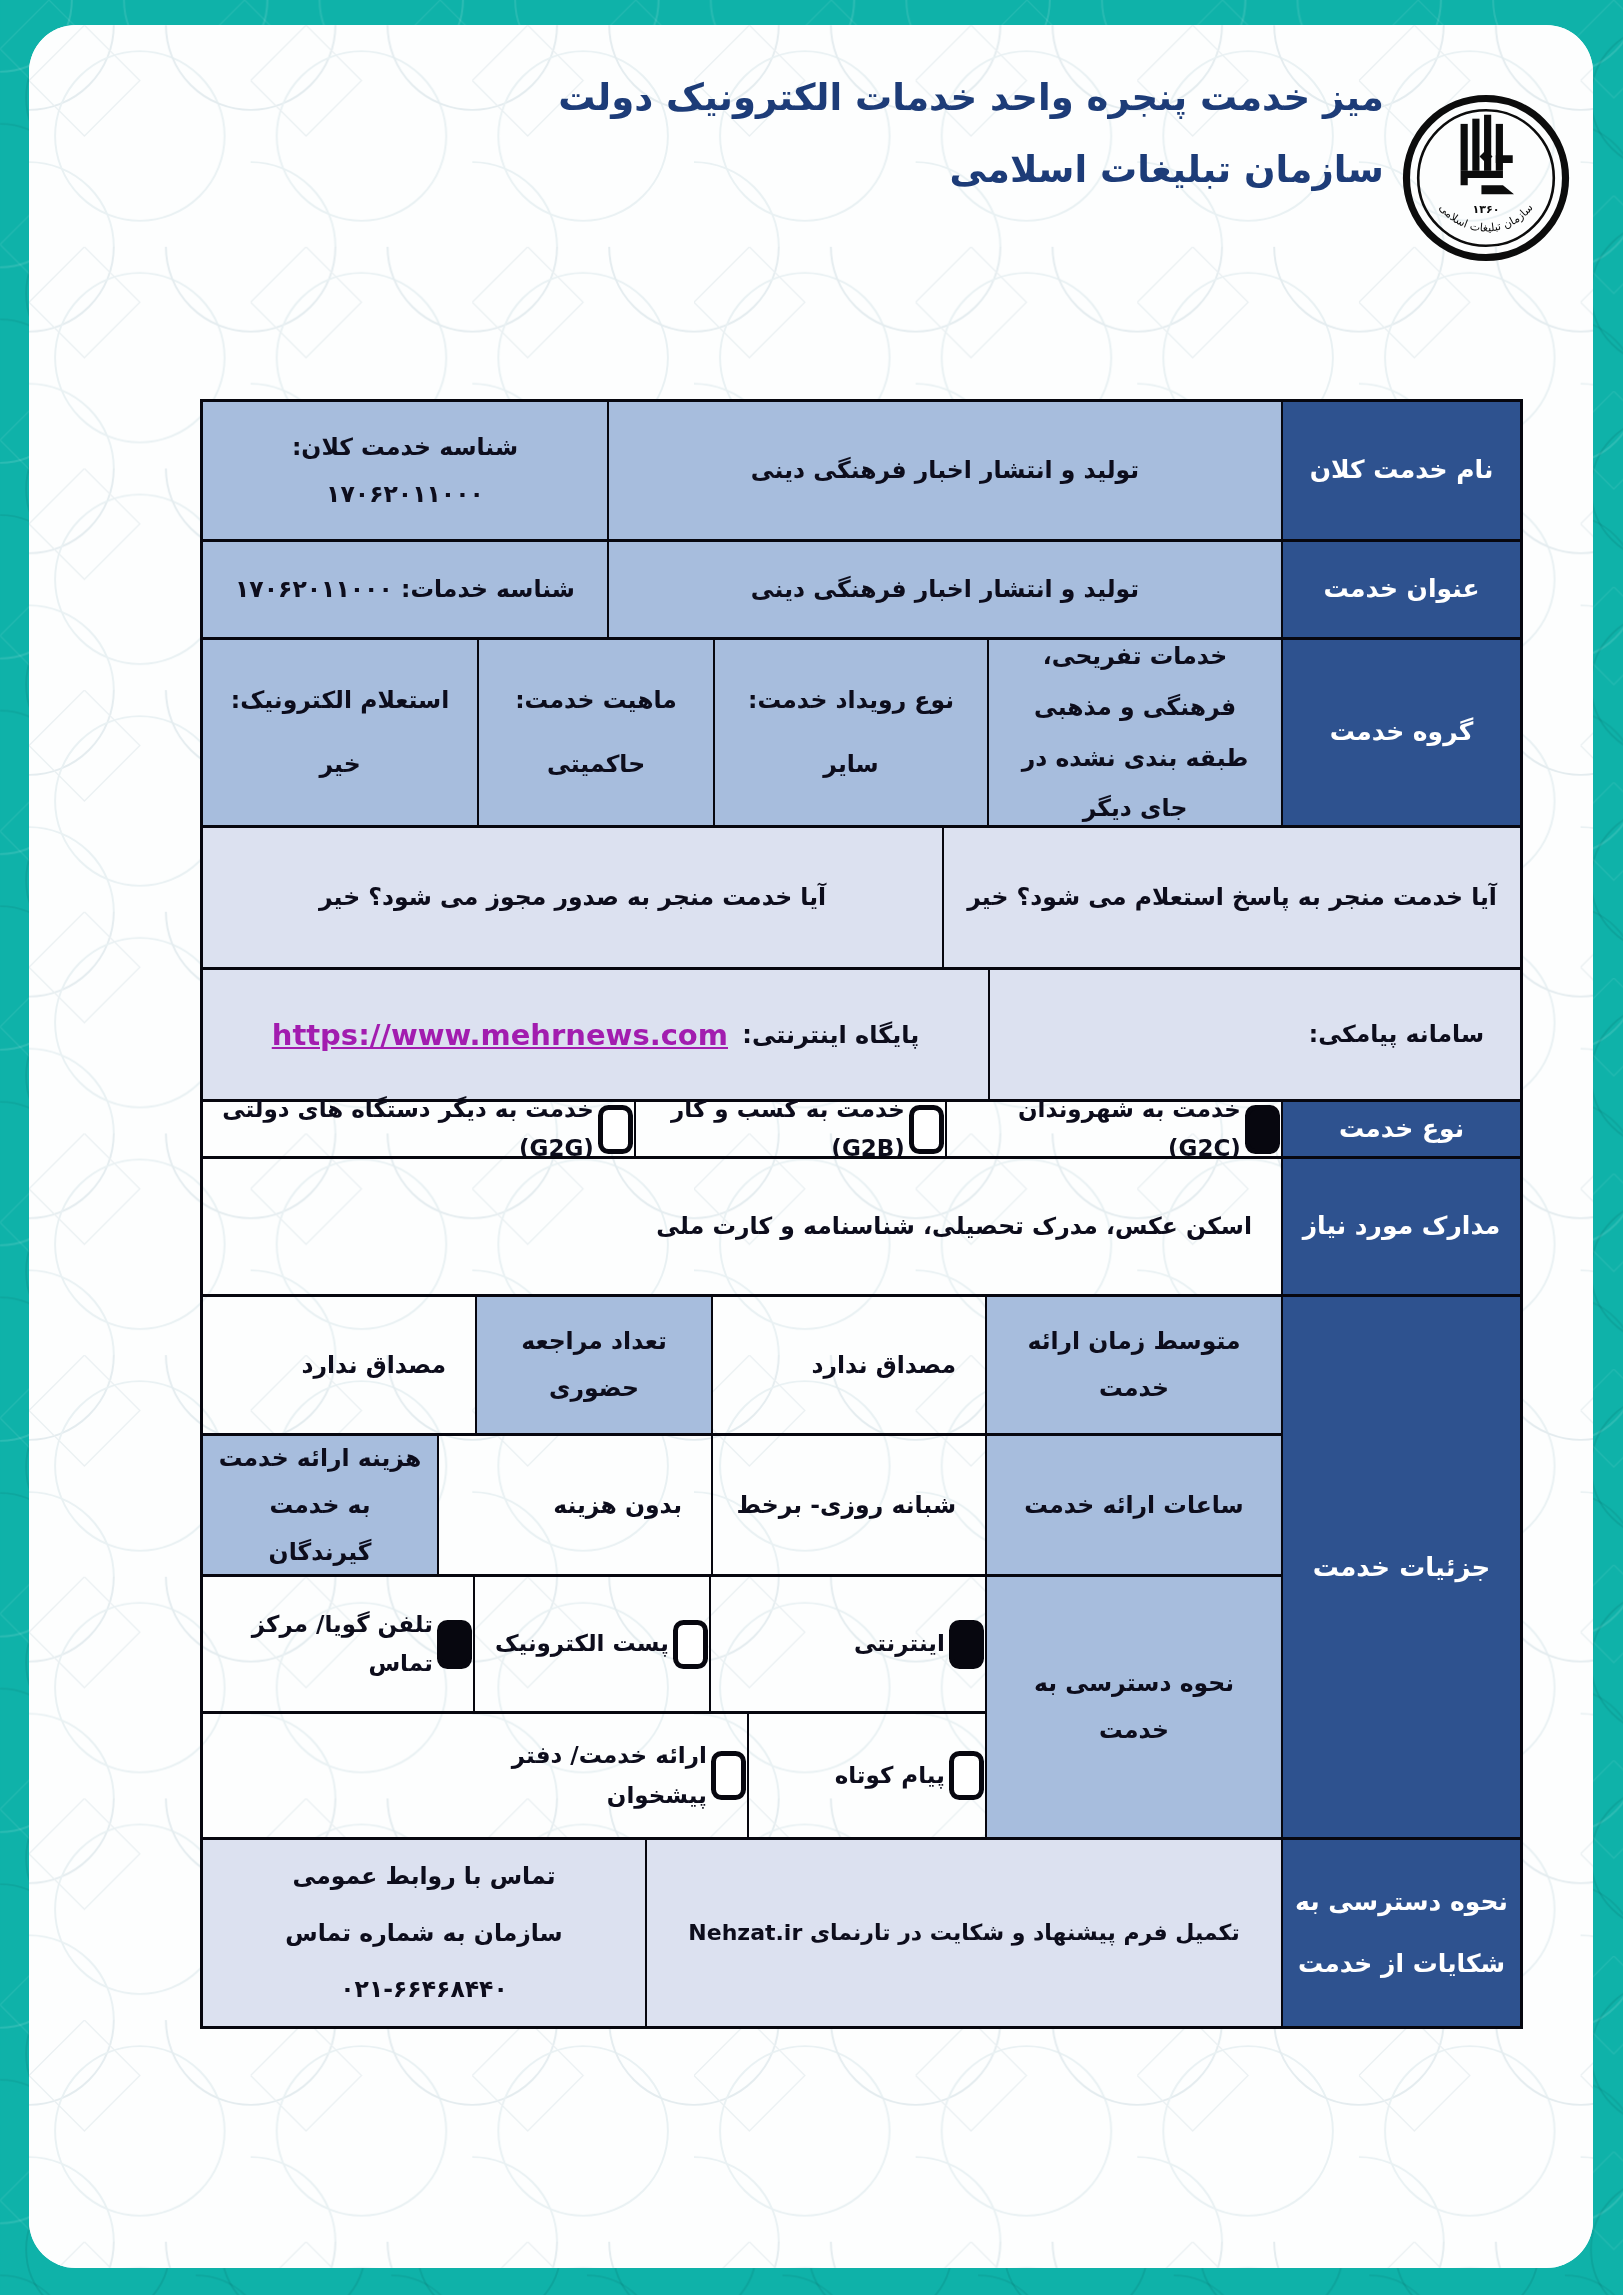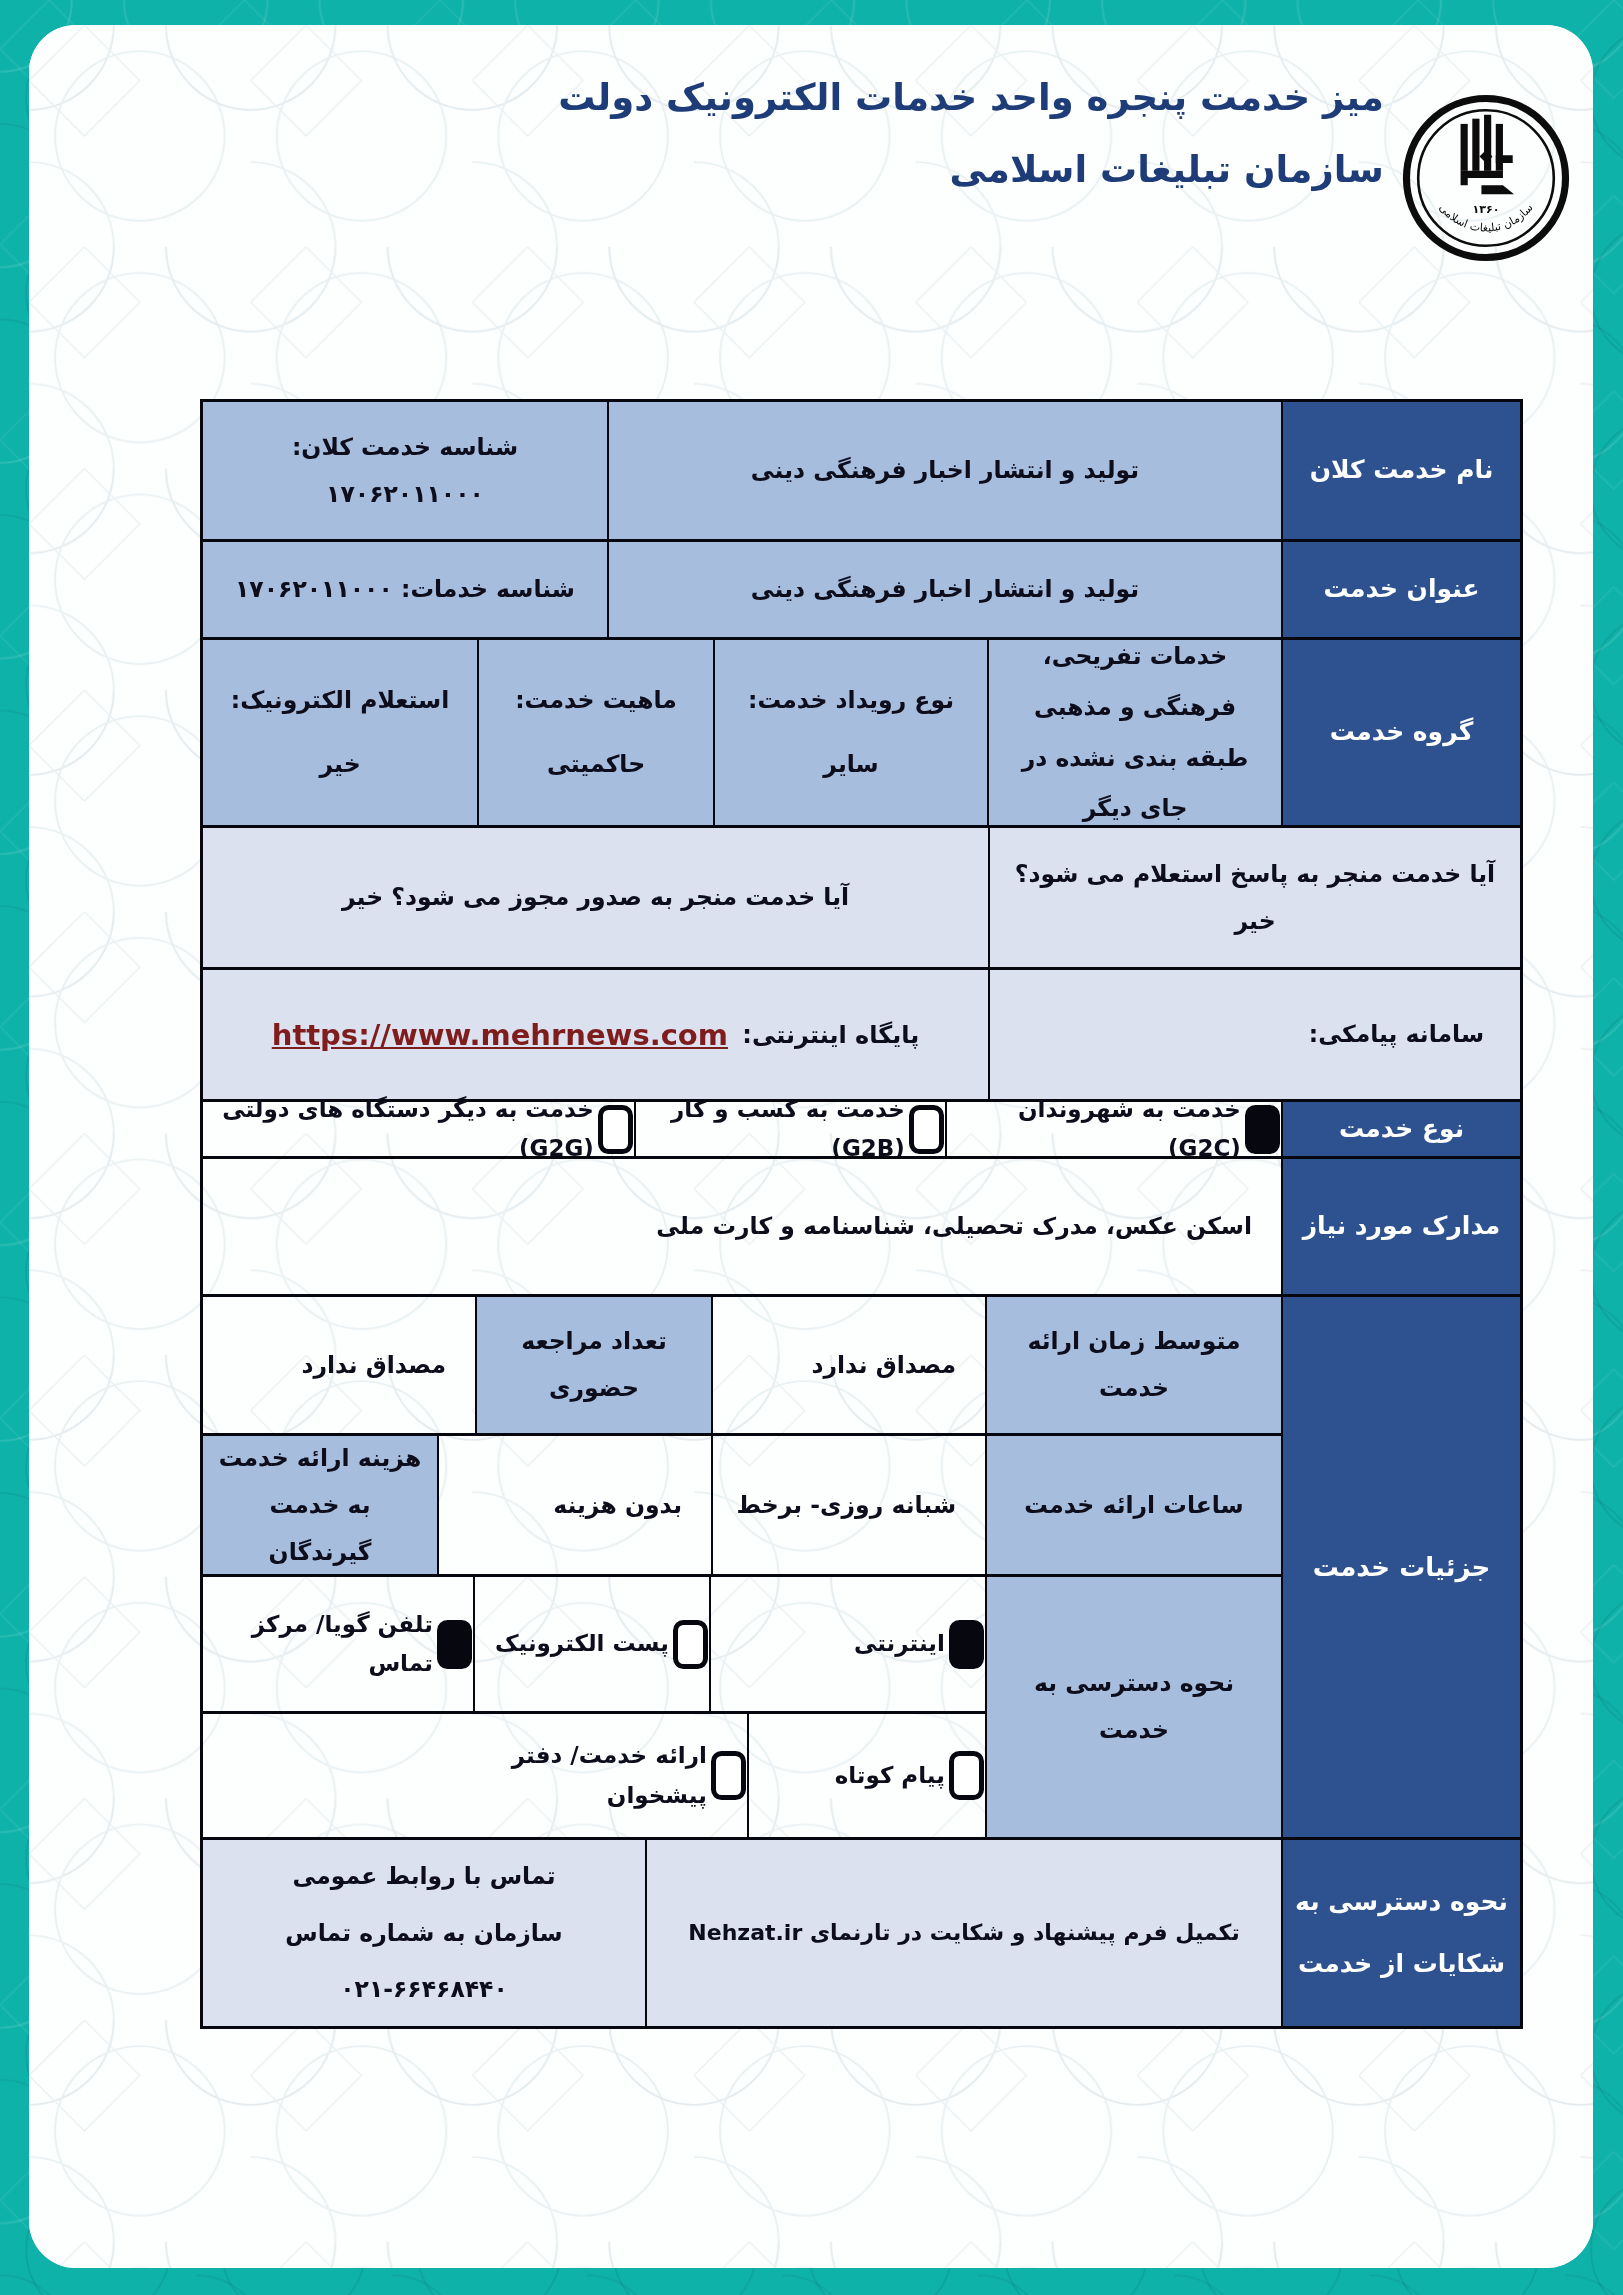--- a/index.html
+++ b/index.html
@@ -38,21 +38,21 @@
   .stack{display:flex;flex-direction:column;gap:17px;align-items:center;}
   .right-al{justify-content:flex-start;text-align:right;}
 
   
   .cb{display:inline-block;width:25px;height:39px;border:5.2px solid #07070f;
       border-radius:10.4px;background:#ffffff;flex-shrink:0;}
   .cb[data-checked="true"]{background:#07070f;}
   .optcell{display:flex;align-items:center;justify-content:flex-start;
            font-weight:bold;font-size:23px;padding:0 1.3px;gap:3.9px;text-align:right;line-height:1.7;}
 
-  .link{color:#7f1d1d;text-decoration:underline;font-weight:bold;font-size:29px;
+  .link{color:#a21caf;text-decoration:underline;font-weight:bold;font-size:29px;
         direction:ltr;unicode-bidi:embed;}
   .weblabel{font-weight:bold;font-size:24px;}
   .details-wrap{display:flex;flex-direction:column;}
   .details-wrap > * + *{border-top:3.9px solid #07070f;}
   .subrow{display:flex;}
   .subrow > * + *{border-right:2.6px solid #07070f;}
   .subrow > *{box-sizing:border-box;}
 </style>
 </head>
 <body>
@@ -148,21 +148,21 @@
         </div>
         <div class="cell blue grow">
           <div class="stack">
             <span>استعلام الکترونیک:</span>
             <span>خیر</span>
           </div>
         </div>
       </div>
 
       <div class="row" style="height:142px">
-        <div class="cell lav" style="width:530px">آیا خدمت منجر به پاسخ استعلام می شود؟ خیر</div>
+        <div class="cell lav" style="width:576px">آیا خدمت منجر به پاسخ استعلام می شود؟ خیر</div>
         <div class="cell lav grow">آیا خدمت منجر به صدور مجوز می شود؟ خیر</div>
       </div>
 
       <div class="row" style="height:132px">
         <div class="cell lav right-al" style="width:530px;padding-right:36px">سامانه پیامکی:</div>
         <div class="cell lav grow">
           <span class="weblabel">پایگاه اینترنتی:</span>
           <span style="width:14.3px"></span>
           <a class="link" href="#">https://www.mehrnews.com</a>
         </div>

